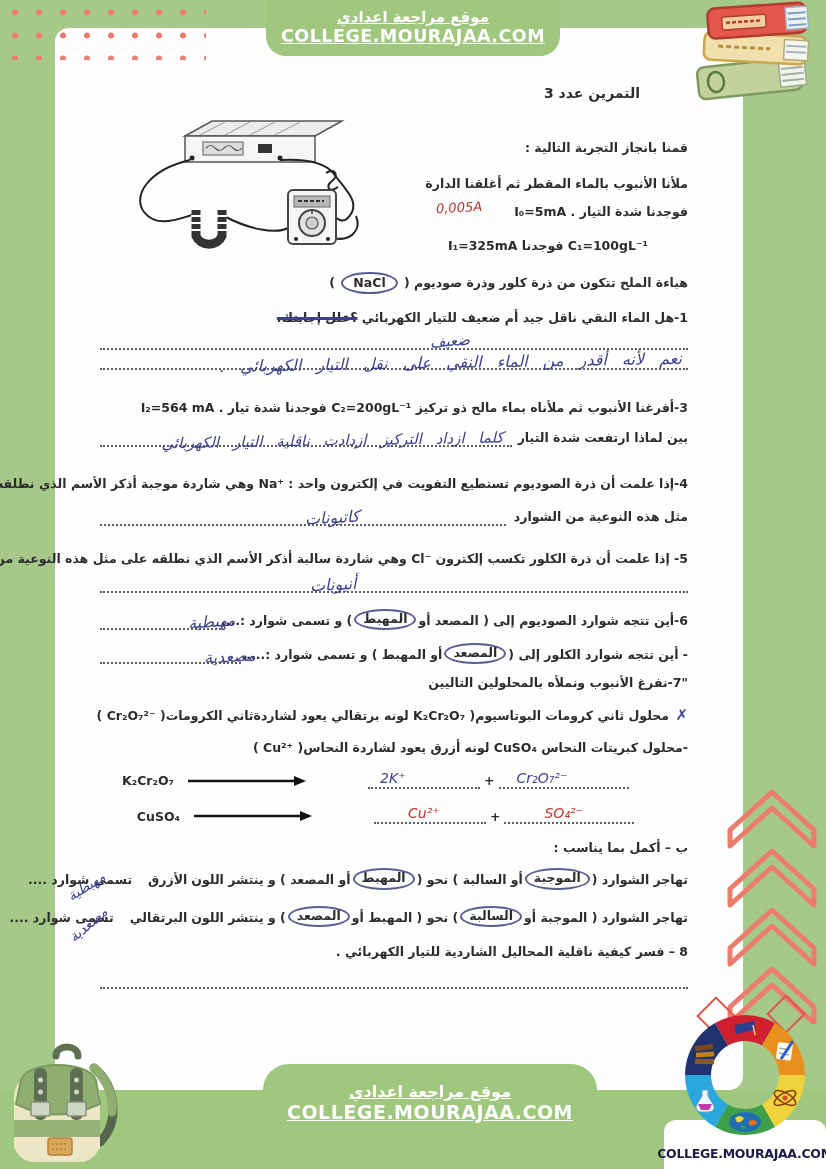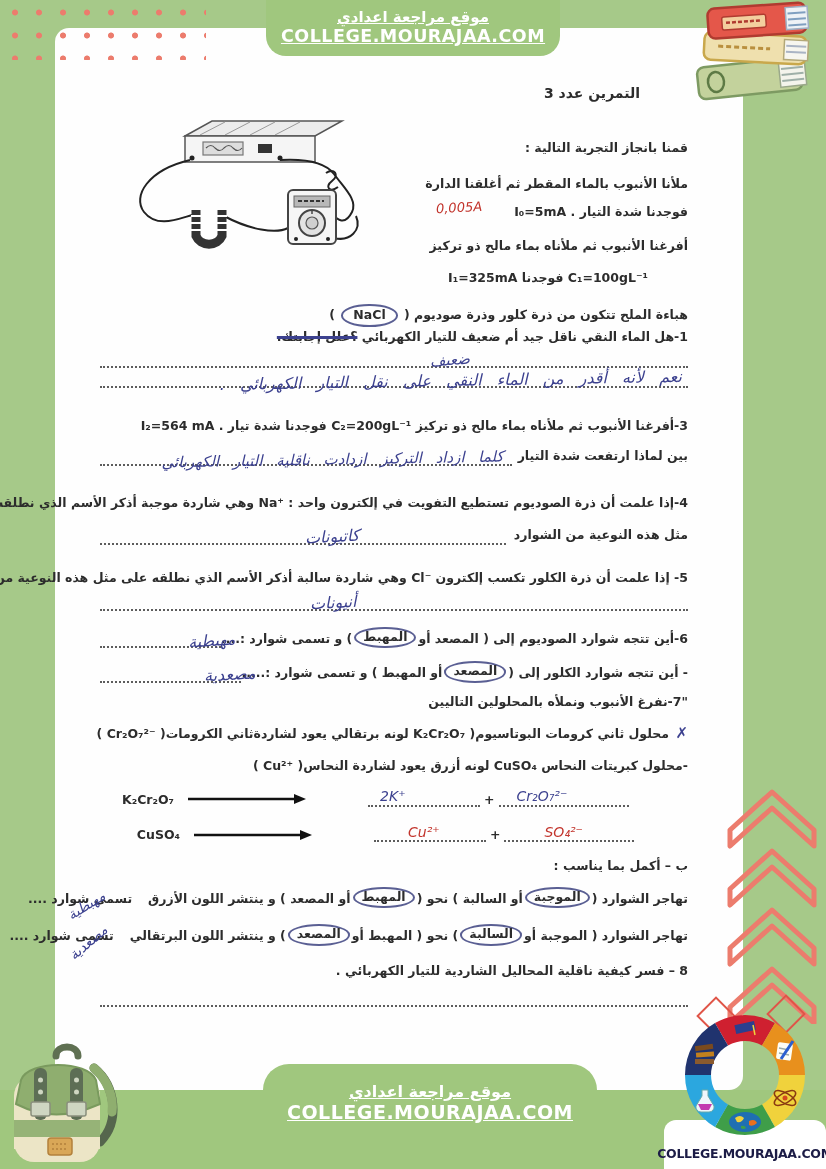--- a/index.html
+++ b/index.html
@@ -169,33 +169,32 @@
 
     <div class="row title">التمرين عدد 3</div>
 
     <div class="row" style="margin-top:33px">قمنا بانجاز التجربة التالية :</div>
     <div class="row" style="margin-top:17px">ملأنا الأنبوب بالماء المقطر ثم أغلقنا الدارة</div>
     <div class="row" style="margin-top:9px">
       <span>فوجدنا شدة التيار</span>
       <span class="f">I₀=5mA .</span>
       <span class="hand hand-red" style="margin-right:28px;transform:translateY(-4px) rotate(-3deg);font-size:13px">0,005A</span>
     </div>
-    <div class="row" style="margin-top:13px">أفرغنا الأنبوب ثم ملأناه بماء مالح ذو تركيز</div>
     <div class="row" style="margin-top:13px;margin-right:40px">
       <span class="f u">C₁=100gL⁻¹</span>
       <span>فوجدنا</span>
       <span class="f">I₁=325mA</span>
     </div>
     <div class="row" style="margin-top:17px">
       <span>هباءة الملح تتكون من ذرة كلور وذرة صوديوم (</span>
       <span class="f circled" style="padding:2px 10px">NaCl</span>
       <span>)</span>
     </div>
 
-    <div class="row" style="">
+    <div class="row" style="margin-top:14px">
       <span>1-هل الماء النقي ناقل جيد أم ضعيف للتيار الكهربائي </span><span class="scribble">؟علل إجابتك.</span>
     </div>
     <div class="ansline" style="margin-top:5px">
       <span class="hand" style="position:absolute;left:330px;bottom:-6px;font-size:15px;transform:rotate(-4deg)">ضعيف</span>
     </div>
 
     <div class="ansline" style="margin-top:3px">
       <span class="hand" style="position:absolute;left:0;right:6px;bottom:-9px;font-size:16px;word-spacing:10px;transform:rotate(-1deg)">نعم لأنه أقدر من الماء النقي على نقل التيار الكهربائي .</span>
     </div>
 

